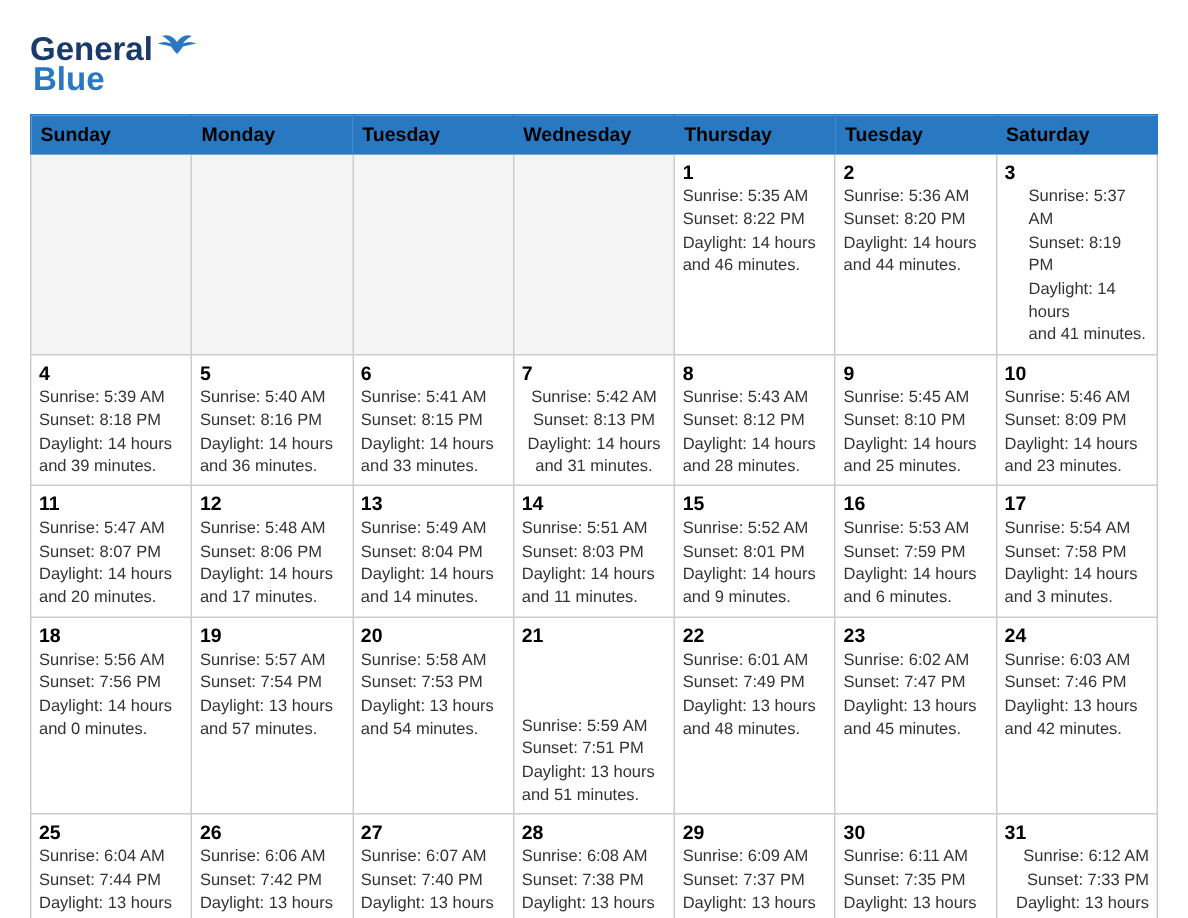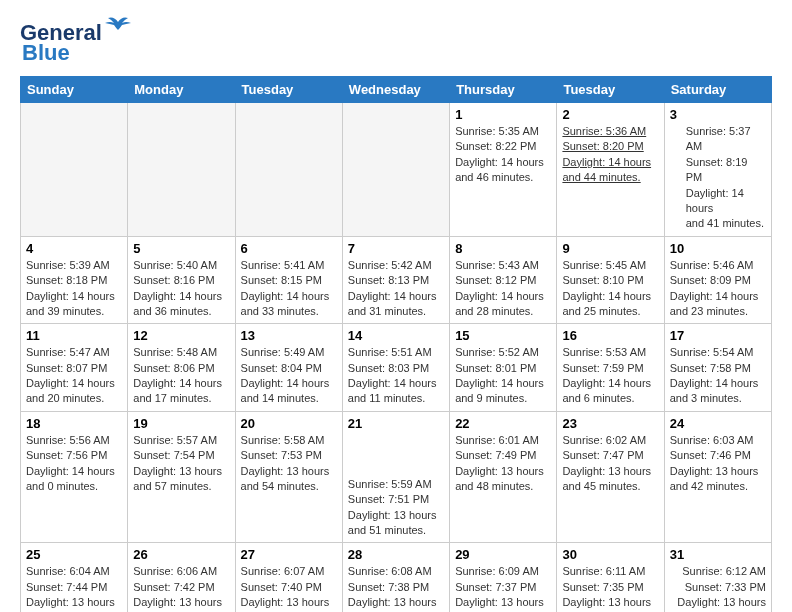--- a/index.html
+++ b/index.html
@@ -33,21 +33,21 @@
       font-size: 16px;
       color: #444;
     }
     .calendar {
       width: 100%;
       border-collapse: collapse;
       font-size: 11px;
     }
     .calendar th {
       background-color: #2979c2;
-      color: #ffffff;
+      color: #000000;
       text-align: left;
       padding: 5px 6px;
       font-size: 13px;
       border: 1px solid #2979c2;
       margin-top: 28px;
     }
     .calendar td {
       border: 1px solid #ccc;
       vertical-align: top;
       padding: 4px 5px;
@@ -74,21 +74,21 @@
     }
     .week-row td {
       height: 85px;
     }
   </style>
 </head>
 <body>
 
 <div class="header">
   <div class="logo">
-    <div style="display:flex;align-items:flex-start;">
+    <div style="display:flex;align-items:center;">
       <span style="font-size:22px;font-weight:bold;color:#1a3a6b;">General</span>
       <svg width="28" height="20" viewBox="0 0 28 20" style="margin-left:2px;margin-top:-6px;">
         <path d="M14 8 Q18 2 24 4 Q20 6 18 9 Q22 7 27 9 Q22 10 18 11 Q16 14 14 16 Q12 14 10 11 Q6 10 1 9 Q6 7 10 9 Q8 6 4 4 Q10 2 14 8Z" fill="#2979c2"></path>
       </svg>
     </div>
     <span style="font-size:22px;font-weight:bold;color:#2979c2;margin-top:-6px;margin-left:2px;">Blue</span>
   </div>
   <div class="title-block">
     <div class="month-year"></div>
     <div class="location"></div>
@@ -115,21 +115,21 @@
         <td class="empty"></td>
         <td>
           <span class="day-num">1</span>
           <div class="day-info" style="white-space: pre-line;">Sunrise: 5:35 AM
 Sunset: 8:22 PM
 Daylight: 14 hours
 and 46 minutes.</div>
         </td>
         <td>
           <span class="day-num">2</span>
-          <div class="day-info" style="white-space: pre-line; text-decoration: underline;">Sunrise: 5:36 AM
+          <div class="day-info" style="white-space: pre-line;">Sunrise: 5:36 AM
 Sunset: 8:20 PM
 Daylight: 14 hours
 and 44 minutes.</div>
         </td>
         <td>
           <span class="day-num">3</span>
           <div class="day-info" style="white-space: pre-line; margin-left: 16px;">Sunrise: 5:37 AM
 Sunset: 8:19 PM
 Daylight: 14 hours
 and 41 minutes.</div>
@@ -152,21 +152,21 @@
         </td>
         <td>
           <span class="day-num">6</span>
           <div class="day-info" style="white-space: pre-line;">Sunrise: 5:41 AM
 Sunset: 8:15 PM
 Daylight: 14 hours
 and 33 minutes.</div>
         </td>
         <td>
           <span class="day-num">7</span>
-          <div class="day-info" style="white-space: pre-line;">Sunrise: 5:42 AM
+          <div class="day-info" style="white-space: pre-line; text-align: center;">Sunrise: 5:42 AM
 Sunset: 8:13 PM
 Daylight: 14 hours
 and 31 minutes.</div>
         </td>
         <td>
           <span class="day-num">8</span>
           <div class="day-info" style="white-space: pre-line;">Sunrise: 5:43 AM
 Sunset: 8:12 PM
 Daylight: 14 hours
 and 28 minutes.</div>

